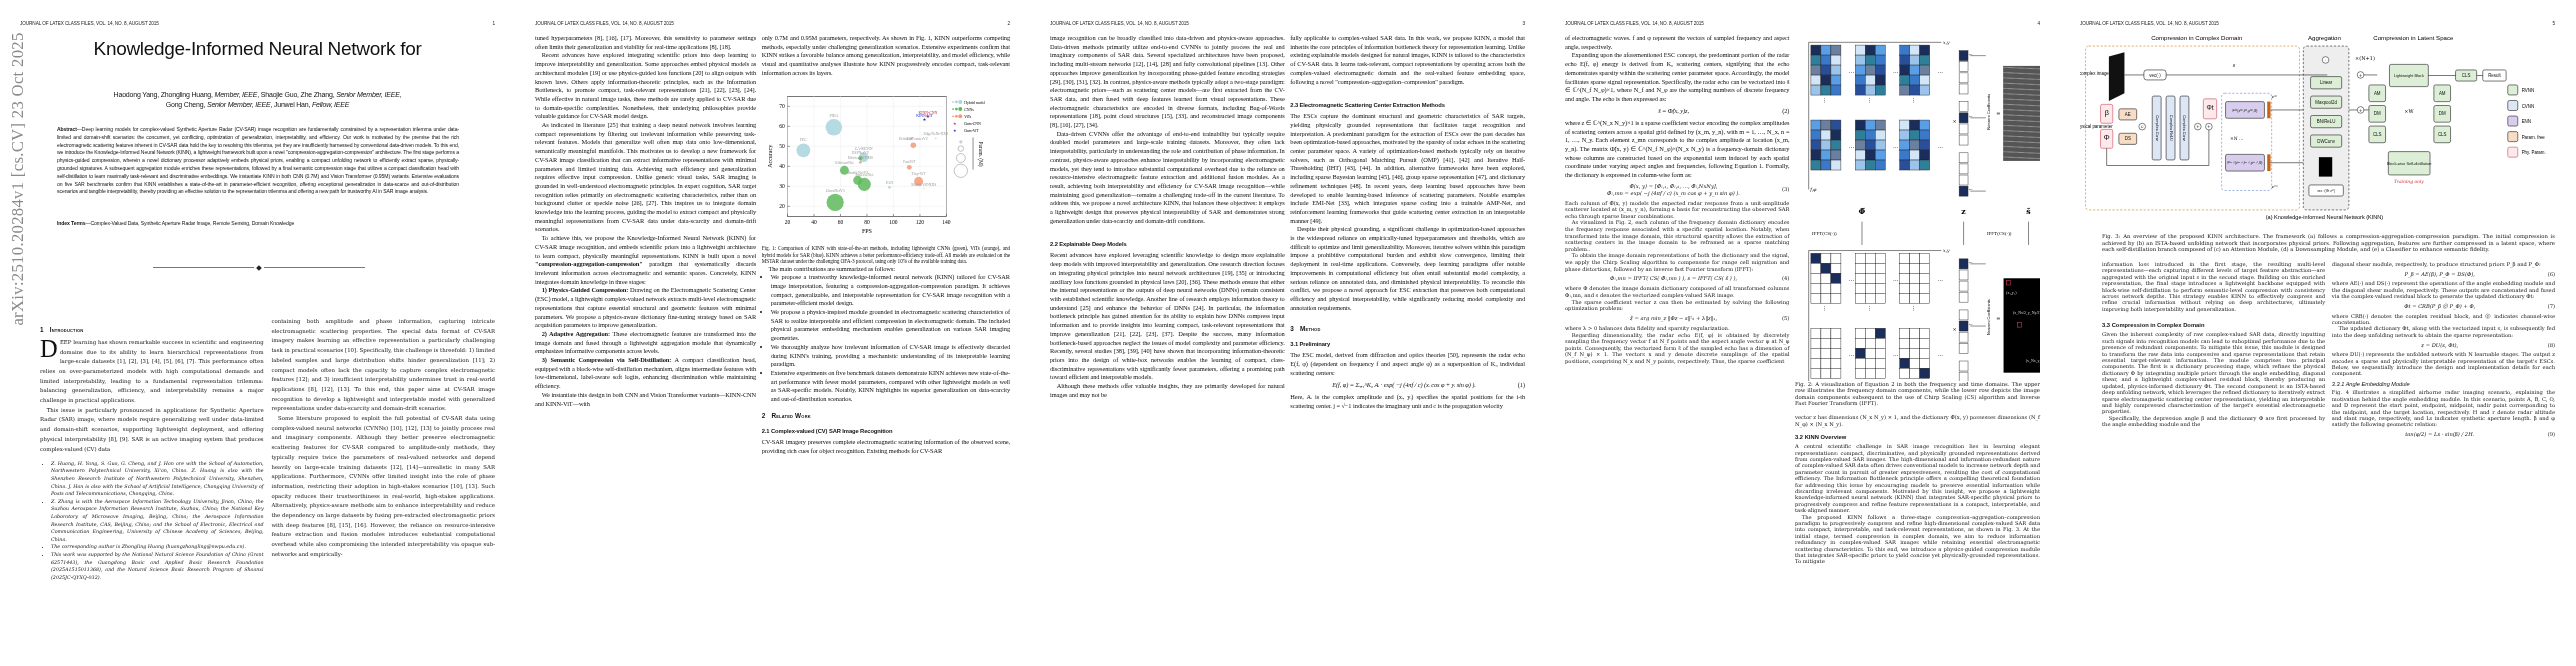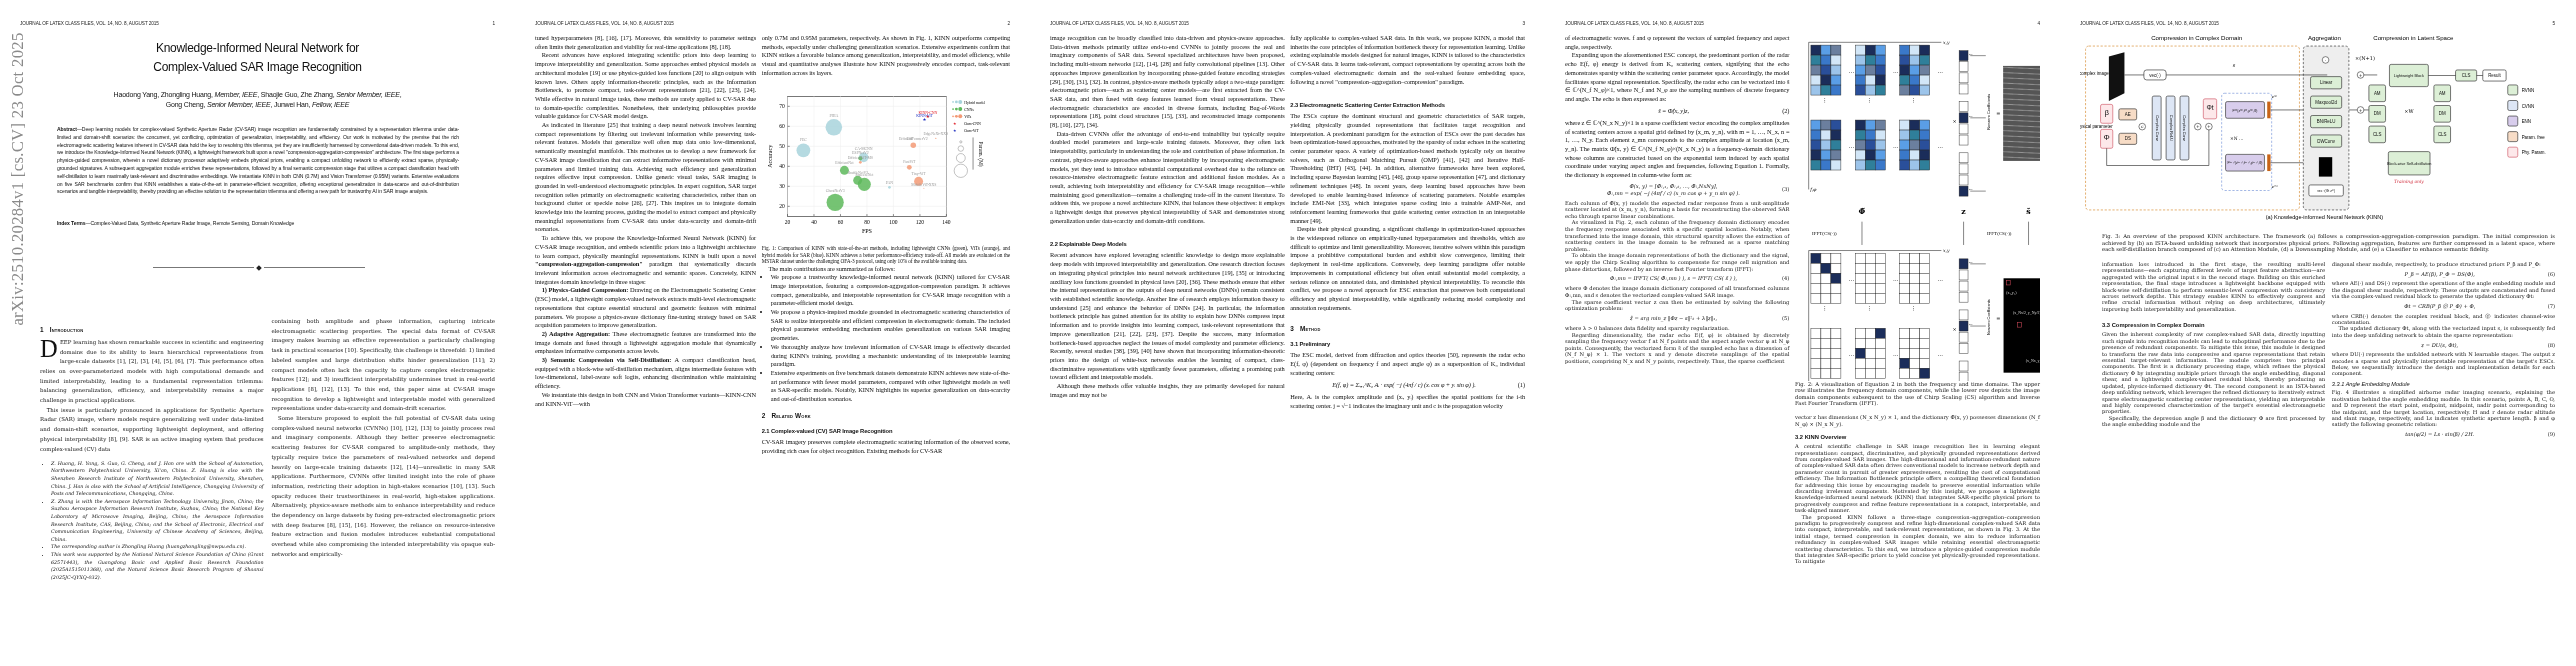--- a/index.html
+++ b/index.html
@@ -17,21 +17,21 @@
   .sec { font-family: "Liberation Sans", sans-serif; font-weight: bold; font-size: 6.4px; margin: 7.8px 0 3.3px; text-indent: 0; letter-spacing: 0.2px; }
   .sub { font-family: "Liberation Sans", sans-serif; font-weight: bold; font-size: 5.8px; margin: 6.7px 0 2.8px; }
   .subsub { font-family: "Liberation Sans", sans-serif; font-style: italic; font-size: 5.6px; margin: 4.4px 0 1.7px; }
   .eq { display: flex; justify-content: space-between; align-items: center; margin: 3.3px 0; text-indent: 0; font-style: italic; }
   .eq .body { flex: 1; text-align: center; }
   .eq .num { font-style: normal; }
   .caption { font-size: 5.3px; line-height: 6.4px; text-align: justify; margin: 3.3px 0 6.7px; }
 
   
   .title { position: absolute; top: 39px; left: 0; right: 0; text-align: center; font-family: "Liberation Sans", sans-serif;
-    font-size: 12px; line-height: 19px; letter-spacing: -0.3px; }
+    font-size: 19px; line-height: 19px; letter-spacing: -0.3px; }
   .authors { position: absolute; top: 90px; left: 22px; right: 22px; text-align: center; font-family: "Liberation Sans", sans-serif;
     font-size: 7px; line-height: 10px; letter-spacing: -0.2px; }
   .authors i { font-style: italic; }
   .abstract { position: absolute; top: 126px; left: 57px; right: 56px; font-family: "Liberation Sans", sans-serif;
     font-size: 5.1px; line-height: 7.8px; text-align: justify; letter-spacing: -0.1px; }
   .abstract b { font-weight: bold; }
   .indexterms { position: absolute; top: 220px; left: 57px; right: 56px; font-family: "Liberation Sans", sans-serif;
     font-size: 5.1px; letter-spacing: -0.1px; }
   .divider { position: absolute; top: 265px; left: 153px; width: 212px; height: 5.6px; display: flex; align-items: center; gap: 3.3px; }
   .divider .line { flex: 1; height: 0.8px; background: #777; }
@@ -65,21 +65,20 @@
   <div class="page p1">
     <div class="runhead">
       <span>JOURNAL OF LATEX CLASS FILES, VOL. 14, NO. 8, AUGUST 2015</span>
       <span>1</span>
     </div>
     <div class="arxiv">
       <span>arXiv:2510.20284v1  [cs.CV]  23 Oct 2025</span>
     </div>
     <div class="title">
       <div>Knowledge-Informed Neural Network for</div>
-      <div>Complex-Valued SAR Image Recognition</div>
     </div>
     <div class="authors">
       <div><span>Haodong Yang, Zhongling Huang, </span><i>Member, IEEE</i><span>, Shaojie Guo, Zhe Zhang, </span><i>Senior Member, IEEE</i><span>,</span></div>
       <div><span>Gong Cheng, </span><i>Senior Member, IEEE</i><span>, Junwei Han, </span><i>Fellow, IEEE</i></div>
     </div>
     <div class="abstract">
       <b>Abstract</b><span>—Deep learning models for complex-valued Synthetic Aperture Radar (CV-SAR) image recognition are fundamentally constrained by a representation trilemma under data-limited and domain-shift scenarios: the concurrent, yet conflicting, optimization of generalization, interpretability, and efficiency. Our work is motivated by the premise that the rich electromagnetic scattering features inherent in CV-SAR data hold the key to resolving this trilemma, yet they are insufficiently harnessed by conventional data-driven models. To this end, we introduce the Knowledge-Informed Neural Network (KINN), a lightweight framework built upon a novel "compression-aggregation-compression" architecture. The first stage performs a physics-guided compression, wherein a novel dictionary processor adaptively embeds physical priors, enabling a compact unfolding network to efficiently extract sparse, physically-grounded signatures. A subsequent aggregation module enriches these representations, followed by a final semantic compression stage that utilizes a compact classification head with self-distillation to learn maximally task-relevant and discriminative embeddings. We instantiate KINN in both CNN (0.7M) and Vision Transformer (0.95M) variants. Extensive evaluations on five SAR benchmarks confirm that KINN establishes a state-of-the-art in parameter-efficient recognition, offering exceptional generalization in data-scarce and out-of-distribution scenarios and tangible interpretability, thereby providing an effective solution to the representation trilemma and offering a new path for trustworthy AI in SAR image analysis.</span>
     </div>
     <div class="indexterms">
       <b>Index Terms</b><span>—Complex-Valued Data, Synthetic Aperture Radar Image, Remote Sensing, Domain Knowledge</span>

